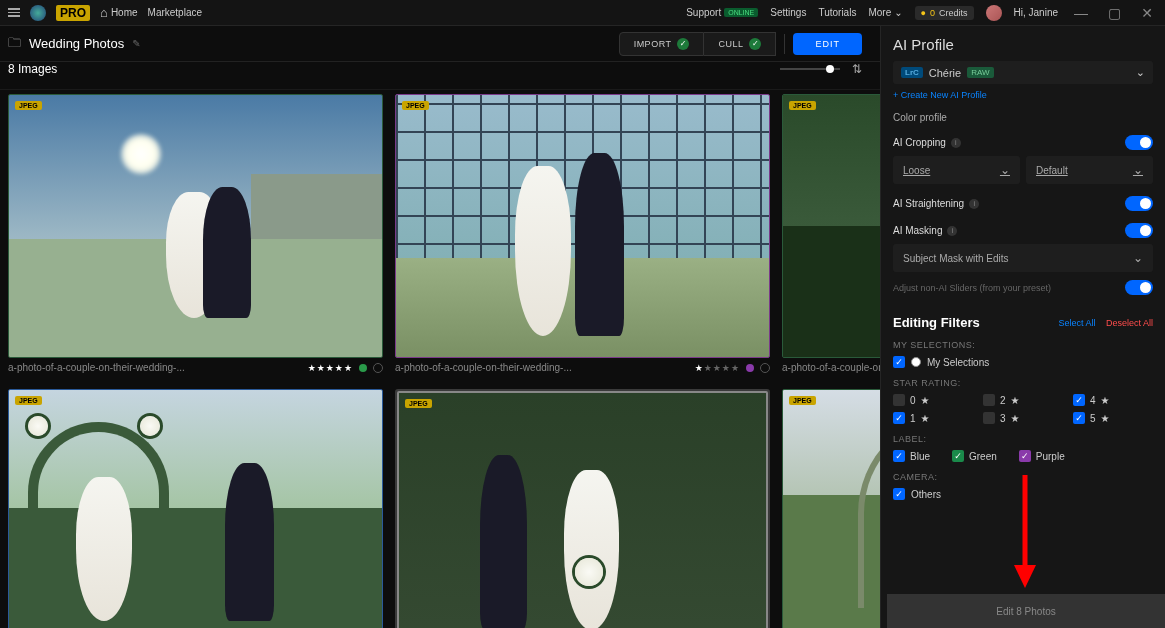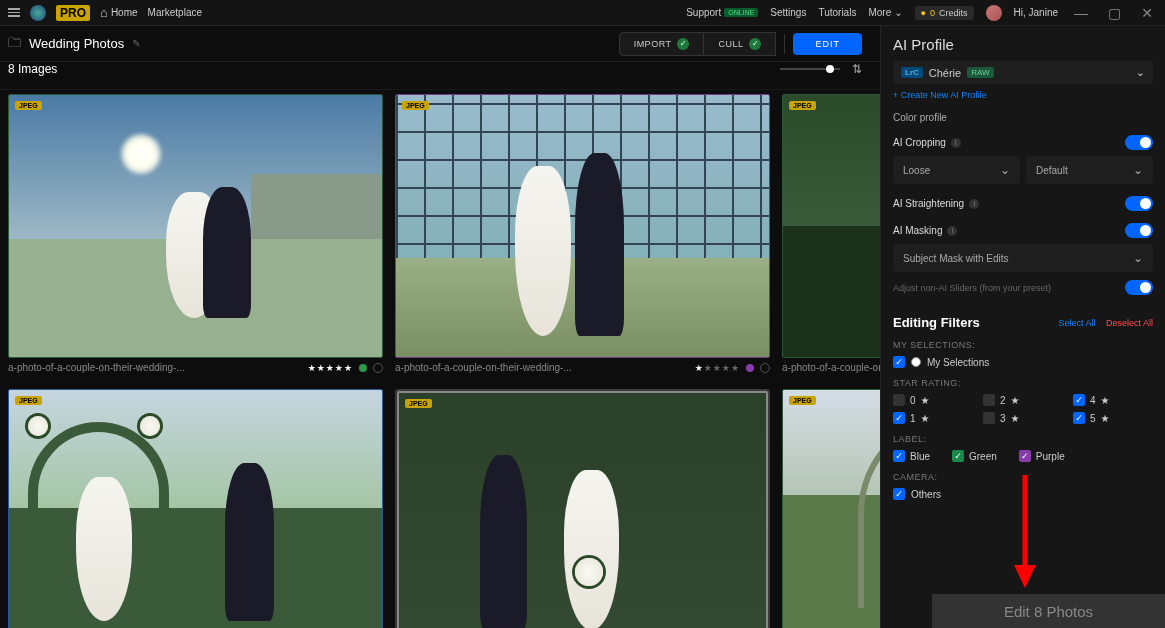--- a/index.html
+++ b/index.html
@@ -76,21 +76,21 @@
 .sidebar { width:285px; background:#161616; border-left:1px solid #252525; padding:10px 12px; overflow:auto; position:absolute; right:0; top:26px; bottom:0; }
 .panel-title { font-size:15px; color:#ddd; margin-bottom:8px; }
 .profile-row { display:flex; align-items:center; gap:6px; background:#1e1e1e; padding:5px 8px; border-radius:3px; margin-bottom:6px; }
 .lrc-badge { background:#004a7a; color:#5ad; font-size:8px; padding:1px 4px; border-radius:2px; font-weight:600; }
 .raw-badge { background:#1a5a3a; color:#7c9; font-size:8px; padding:1px 4px; border-radius:2px; }
 .create-link { color:#0a84ff; font-size:9px; cursor:pointer; }
 .section-label { font-size:10px; color:#aaa; margin:12px 0 6px; }
 .select-row { background:#1e1e1e; padding:7px 10px; border-radius:3px; display:flex; align-items:center; justify-content:space-between; font-size:10px; color:#aaa; cursor:pointer; }
 .select-row .chev::after { content:"⌄"; font-size:12px; }
 .two-sel { display:flex; gap:6px; }
-.two-sel .select-row { flex:1; }
+.two-sel .select-row { flex:1;text-decoration:underline; }
 .toggle-row { display:flex; align-items:center; justify-content:space-between; margin:12px 0 6px; }
 .toggle-label { font-size:10px; color:#ddd; display:flex; align-items:center; gap:5px; }
 .info-dot { width:10px; height:10px; border-radius:50%; background:#333; color:#888; font-size:7px; display:flex; align-items:center; justify-content:center; }
 .toggle { width:28px; height:15px; background:#0066ff; border-radius:8px; position:relative; cursor:pointer; }
 .toggle::after { content:""; position:absolute; right:2px; top:2px; width:11px; height:11px; background:#fff; border-radius:50%; }
 .adjust-note { font-size:9px; color:#666; margin-top:8px; display:flex; align-items:center; justify-content:space-between; }
 
 .filters-header { display:flex; align-items:center; justify-content:space-between; margin-top:20px; margin-bottom:10px; }
 .filters-title { font-size:13px; color:#fff; font-weight:600; }
 .filter-links { font-size:9px; }
@@ -101,21 +101,21 @@
 .cbox { width:12px; height:12px; border-radius:2px; background:#0066ff; color:#fff; font-size:9px; display:flex; align-items:center; justify-content:center; cursor:pointer; }
 .cbox.off { background:#333; }
 .cbox.purple-c { background:#8a3aaa; }
 .radio-icon { width:10px; height:10px; border:1px solid #888; border-radius:50%; background:#fff; }
 .star-grid { display:grid; grid-template-columns:repeat(3,1fr); gap:6px 10px; }
 .star-opt { display:flex; align-items:center; gap:5px; font-size:10px; }
 .label-grid { display:flex; gap:22px; flex-wrap:wrap; }
 .label-opt { display:flex; align-items:center; gap:5px; font-size:10px; }
 
 
-.bottom-bar { position:absolute; right:0; bottom:0; width:233px; height:34px; background:#333; display:flex; align-items:center; justify-content:center; font-size:15px; color:#888; cursor:pointer;margin-left:30px; }
+.bottom-bar { position:absolute; right:0; bottom:0; width:278px; height:34px; background:#333; display:flex; align-items:center; justify-content:center; font-size:10px; color:#888; cursor:pointer;margin-left:30px; }
 
 
 .red-arrow { position:absolute; right:125px; bottom:38px; pointer-events:none; }
 </style>
 </head>
 <body>
 
 <div class="topbar">
   <div class="hamburger">
       <span></span>

